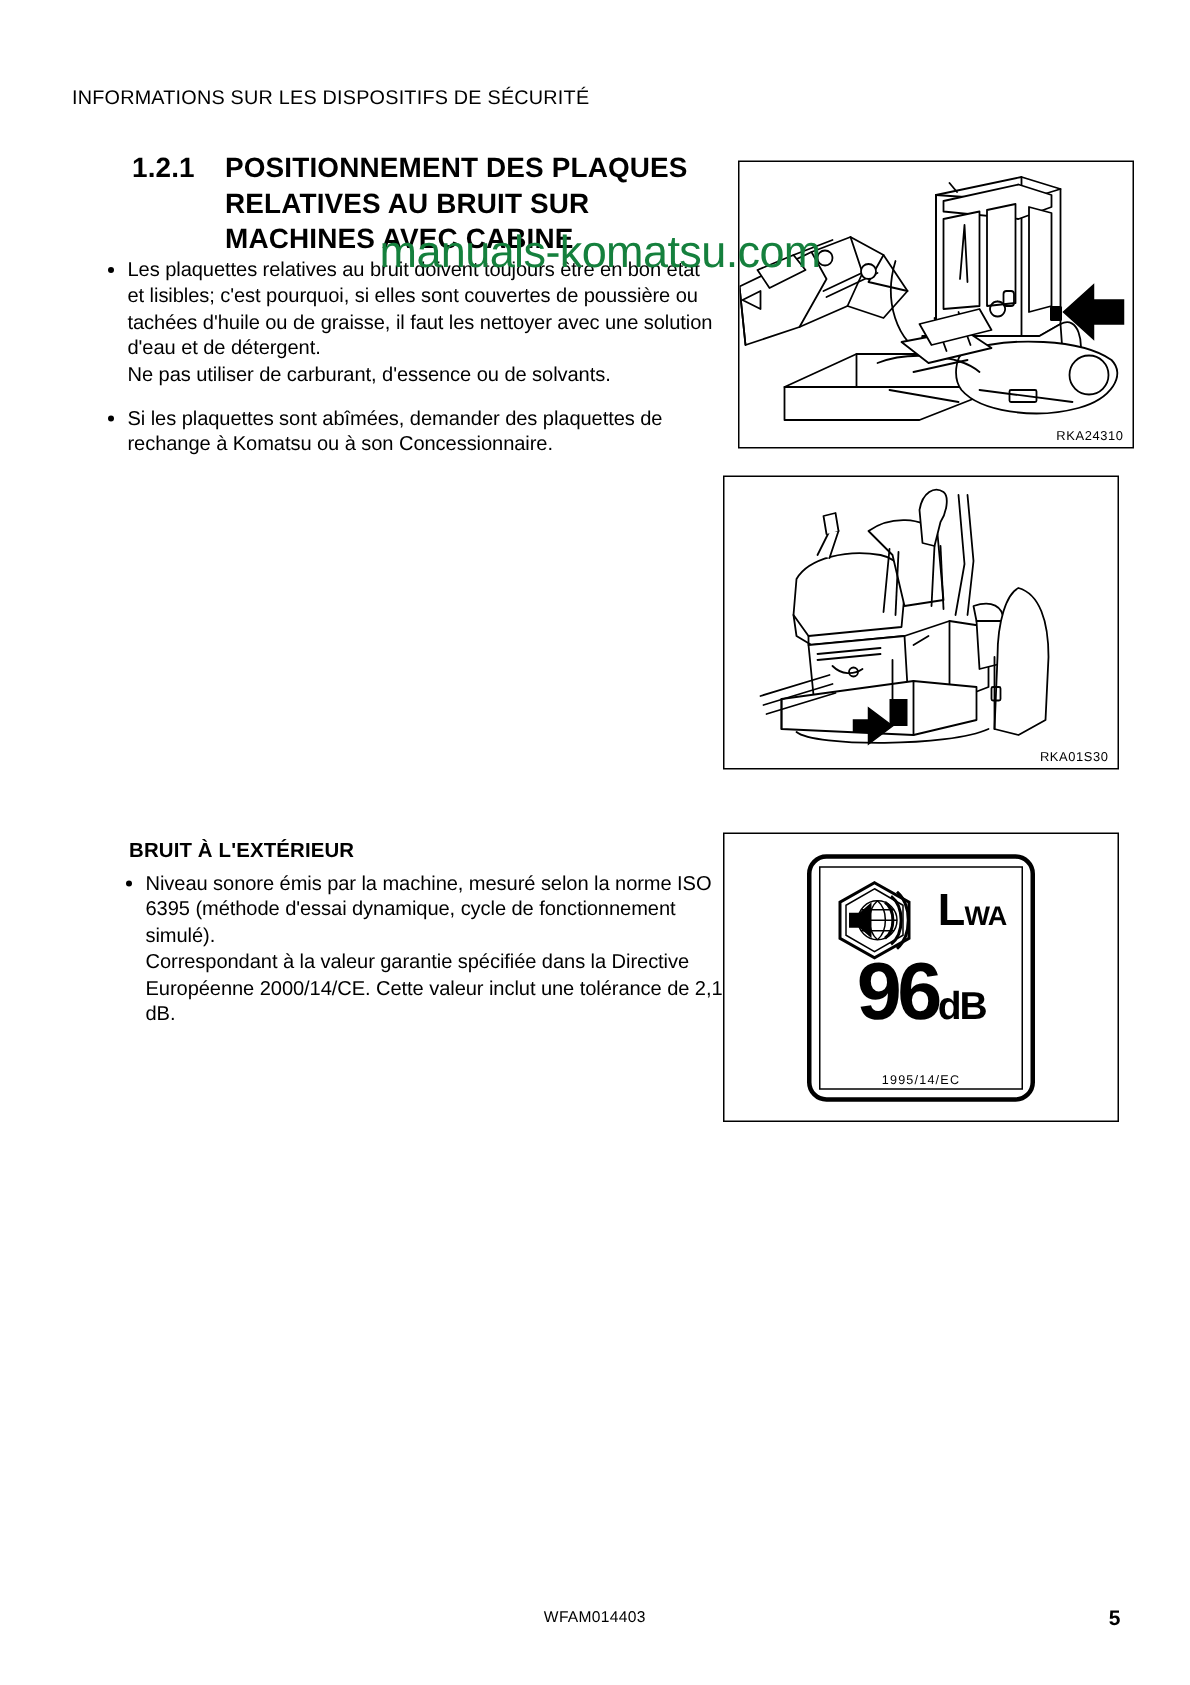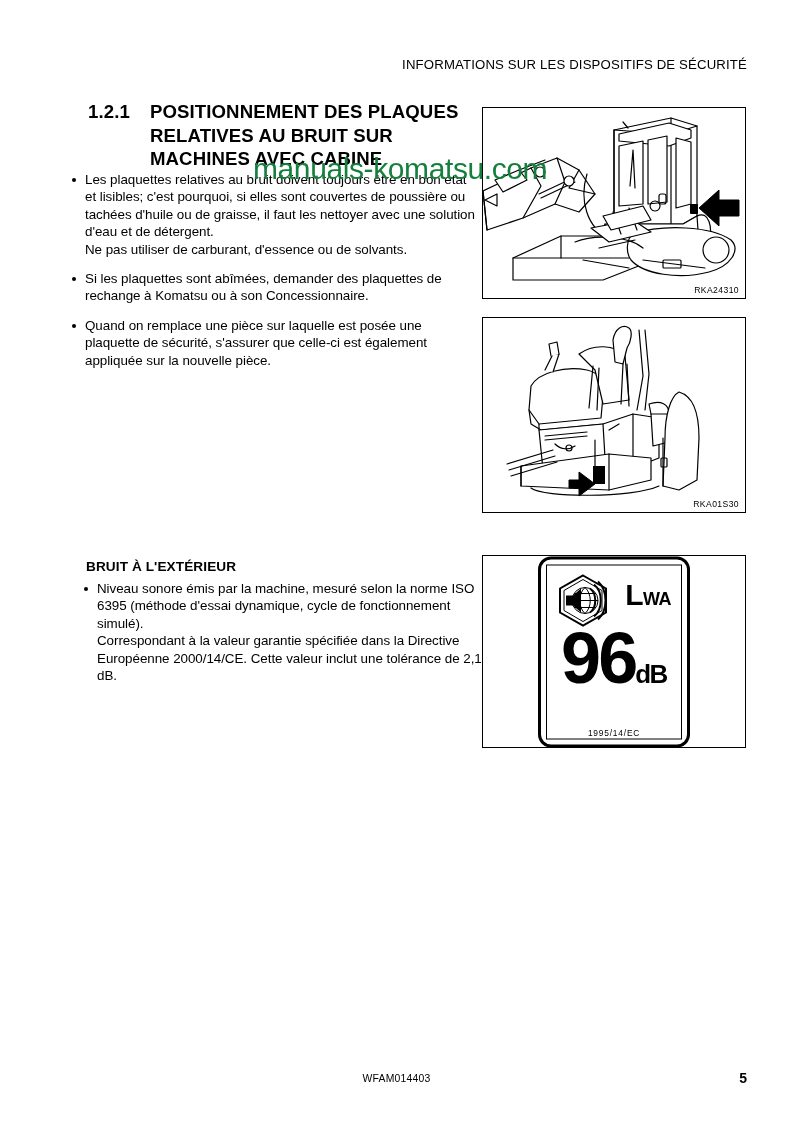--- a/index.html
+++ b/index.html
@@ -21,21 +21,21 @@
     width: 793px;
     height: 1123px;
   }
 
   
   .header {
     position: absolute;
     left: 48px;
     top: 57px;
     width: 699px;
-    text-align: right;
+    text-align: left;
     font-size: 13.2px;
     letter-spacing: 0.15px;
     white-space: nowrap;
   }
 
   
   .section-title {
     position: absolute;
     left: 88px;
     top: 100px;
@@ -101,21 +101,21 @@
     width: 408px;
   }
 
   
   .panel {
     position: absolute;
     border: 1.7px solid #000;
     background: #fff;
     overflow: hidden;
   }
-  #panel-1 { left: 482px; top: 107px; width: 262px; height: 190px; text-align: center; }
+  #panel-1 { left: 492px; top: 107px; width: 262px; height: 190px; text-align: center; }
   #panel-2 { left: 482px; top: 317px; width: 262px; height: 194px; }
   #panel-3 { left: 482px; top: 555px; width: 262px; height: 191px; }
 
   .panel-code {
     position: absolute;
     right: 6px;
     bottom: 3px;
     font-size: 8.6px;
     letter-spacing: 0.4px;
     font-family: "Liberation Sans", sans-serif;
@@ -123,21 +123,21 @@
 
   .panel svg { display: block; }
 
   
   .noise-label {
     position: absolute;
     left: 50%;
     top: 50%;
     transform: translate(-50%, -50%);
     width: 152px;
-    height: 191px;
+    height: 165px;
     border: 3px solid #000;
     border-radius: 13px;
     background: #fff;
     box-sizing: border-box;
     padding: 5px;
   }
   .noise-inner {
     width: 100%;
     height: 100%;
     border: 1.5px solid #000;
@@ -160,21 +160,21 @@
   .db-row {
     position: absolute;
     left: 0;
     right: 0;
     top: 56px;
     text-align: center;
     font-weight: bold;
     line-height: 1;
   }
   .db-row .num {
-    font-size: 72px;
+    font-size: 54px;
     letter-spacing: -3px;
   }
   .db-row .unit {
     font-size: 26px;
     letter-spacing: -1.5px;
   }
   .directive {
     position: absolute;
     left: 0;
     right: 0;
@@ -235,23 +235,20 @@
   </div>
 
   <div class="bullets">
     <div class="bullet">
       <p style="white-space:pre-line">Les plaquettes relatives au bruit doivent toujours être en bon état et lisibles; c'est pourquoi, si elles sont couvertes de poussière ou tachées d'huile ou de graisse, il faut les nettoyer avec une solution d'eau et de détergent.
 Ne pas utiliser de carburant, d'essence ou de solvants.</p>
     </div>
     <div class="bullet">
       <p style="white-space:pre-line">Si les plaquettes sont abîmées, demander des plaquettes de rechange à Komatsu ou à son Concessionnaire.</p>
     </div>
-    <div class="bullet">
-      <p style="white-space:pre-line">Quand on remplace une pièce sur laquelle est posée une plaquette de sécurité, s'assurer que celle-ci est également appliquée sur la nouvelle pièce.</p>
-    </div>
   </div>
 
   <div class="sub-head">BRUIT À L'EXTÉRIEUR</div>
   <div class="bullets2">
     <div class="bullet">
       <p style="white-space:pre-line">Niveau sonore émis par la machine, mesuré selon la norme ISO 6395 (méthode d'essai dynamique, cycle de fonctionnement simulé).
 Correspondant à la valeur garantie spécifiée dans la Directive Européenne 2000/14/CE. Cette valeur inclut une tolérance de 2,1 dB.</p>
     </div>
   </div>
 

